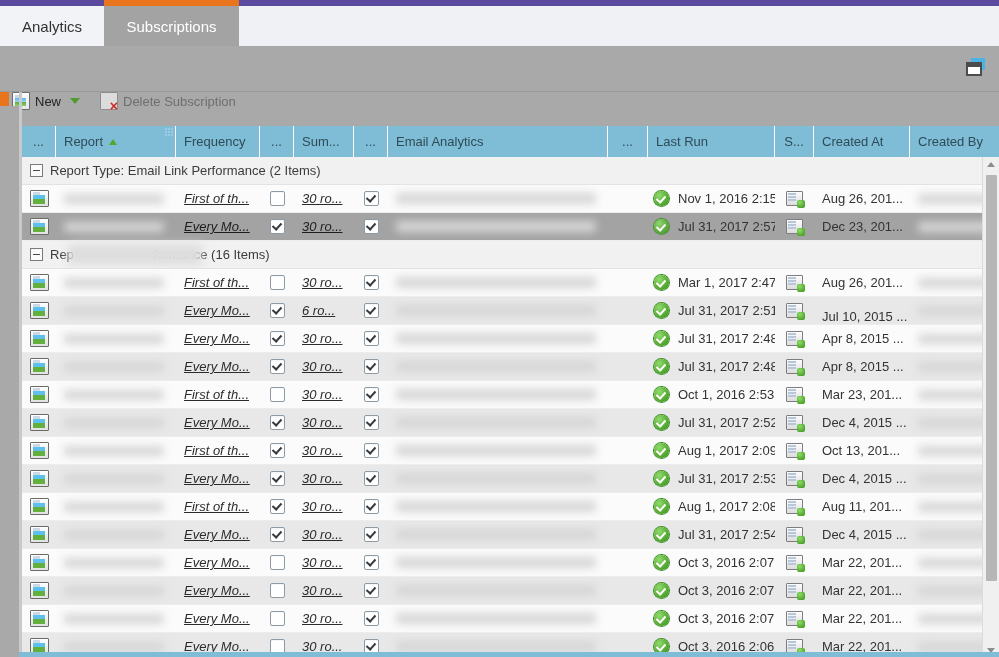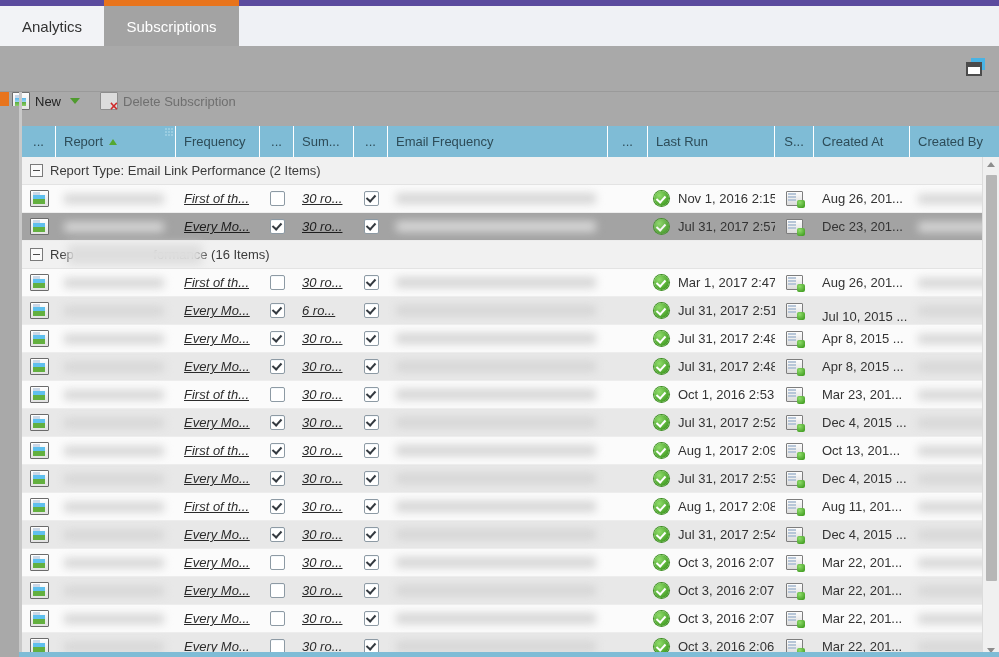--- a/index.html
+++ b/index.html
@@ -183,21 +183,21 @@
         <div class="hcell" style="width: 34px; flex: 0 0 34px; justify-content: center;">
           <span>...</span>
         </div>
         <div class="hcell" style="width: 60px; flex: 0 0 60px;">
           <span>Sum...</span>
         </div>
         <div class="hcell" style="width: 34px; flex: 0 0 34px; justify-content: center;">
           <span>...</span>
         </div>
         <div class="hcell" style="width: 220px; flex: 0 0 220px;">
-          <span>Email Frequency</span>
+          <span>Email Analytics</span>
         </div>
         <div class="hcell" style="width: 40px; flex: 0 0 40px; justify-content: center;">
           <span>...</span>
         </div>
         <div class="hcell" style="width: 127px; flex: 0 0 127px;">
           <span>Last Run</span>
         </div>
         <div class="hcell" style="width: 39px; flex: 0 0 39px; justify-content: center;">
           <span>S...</span>
         </div>

